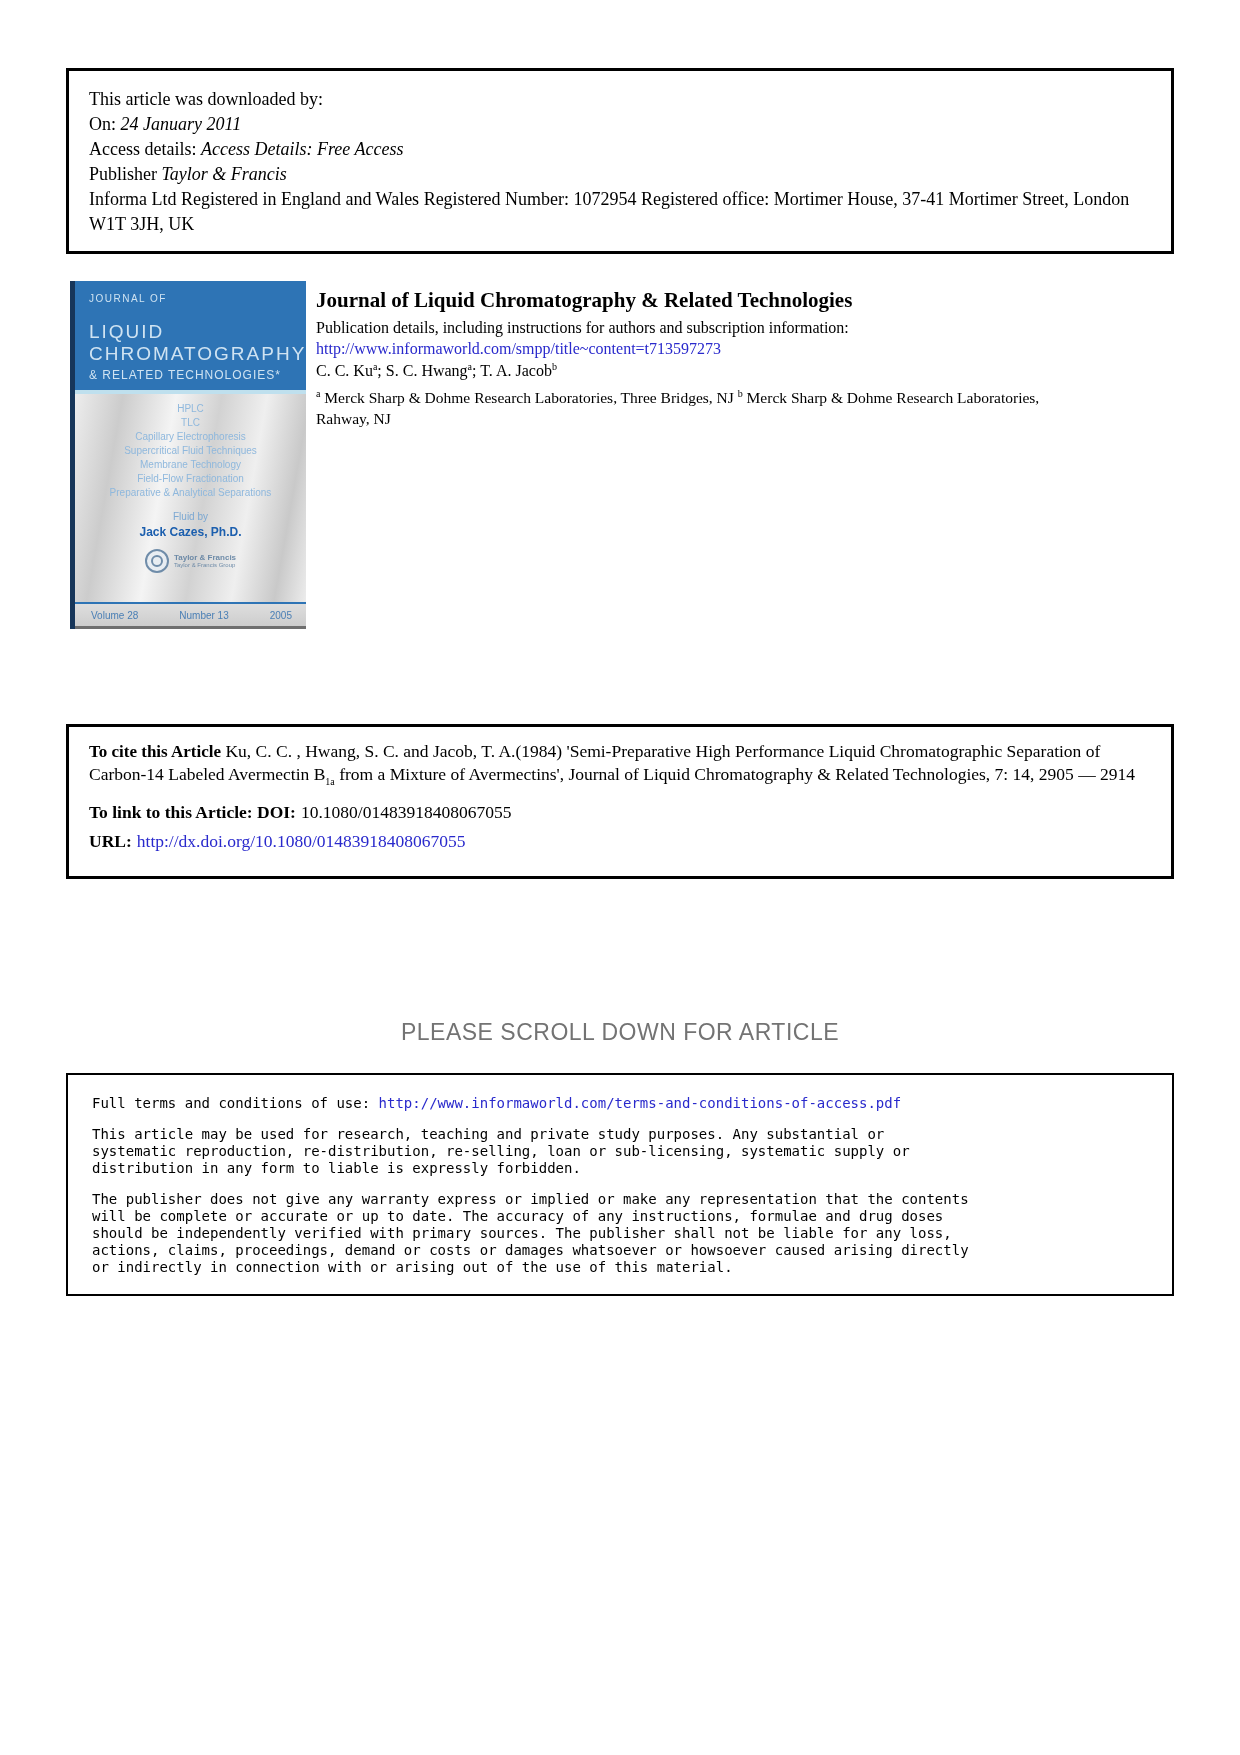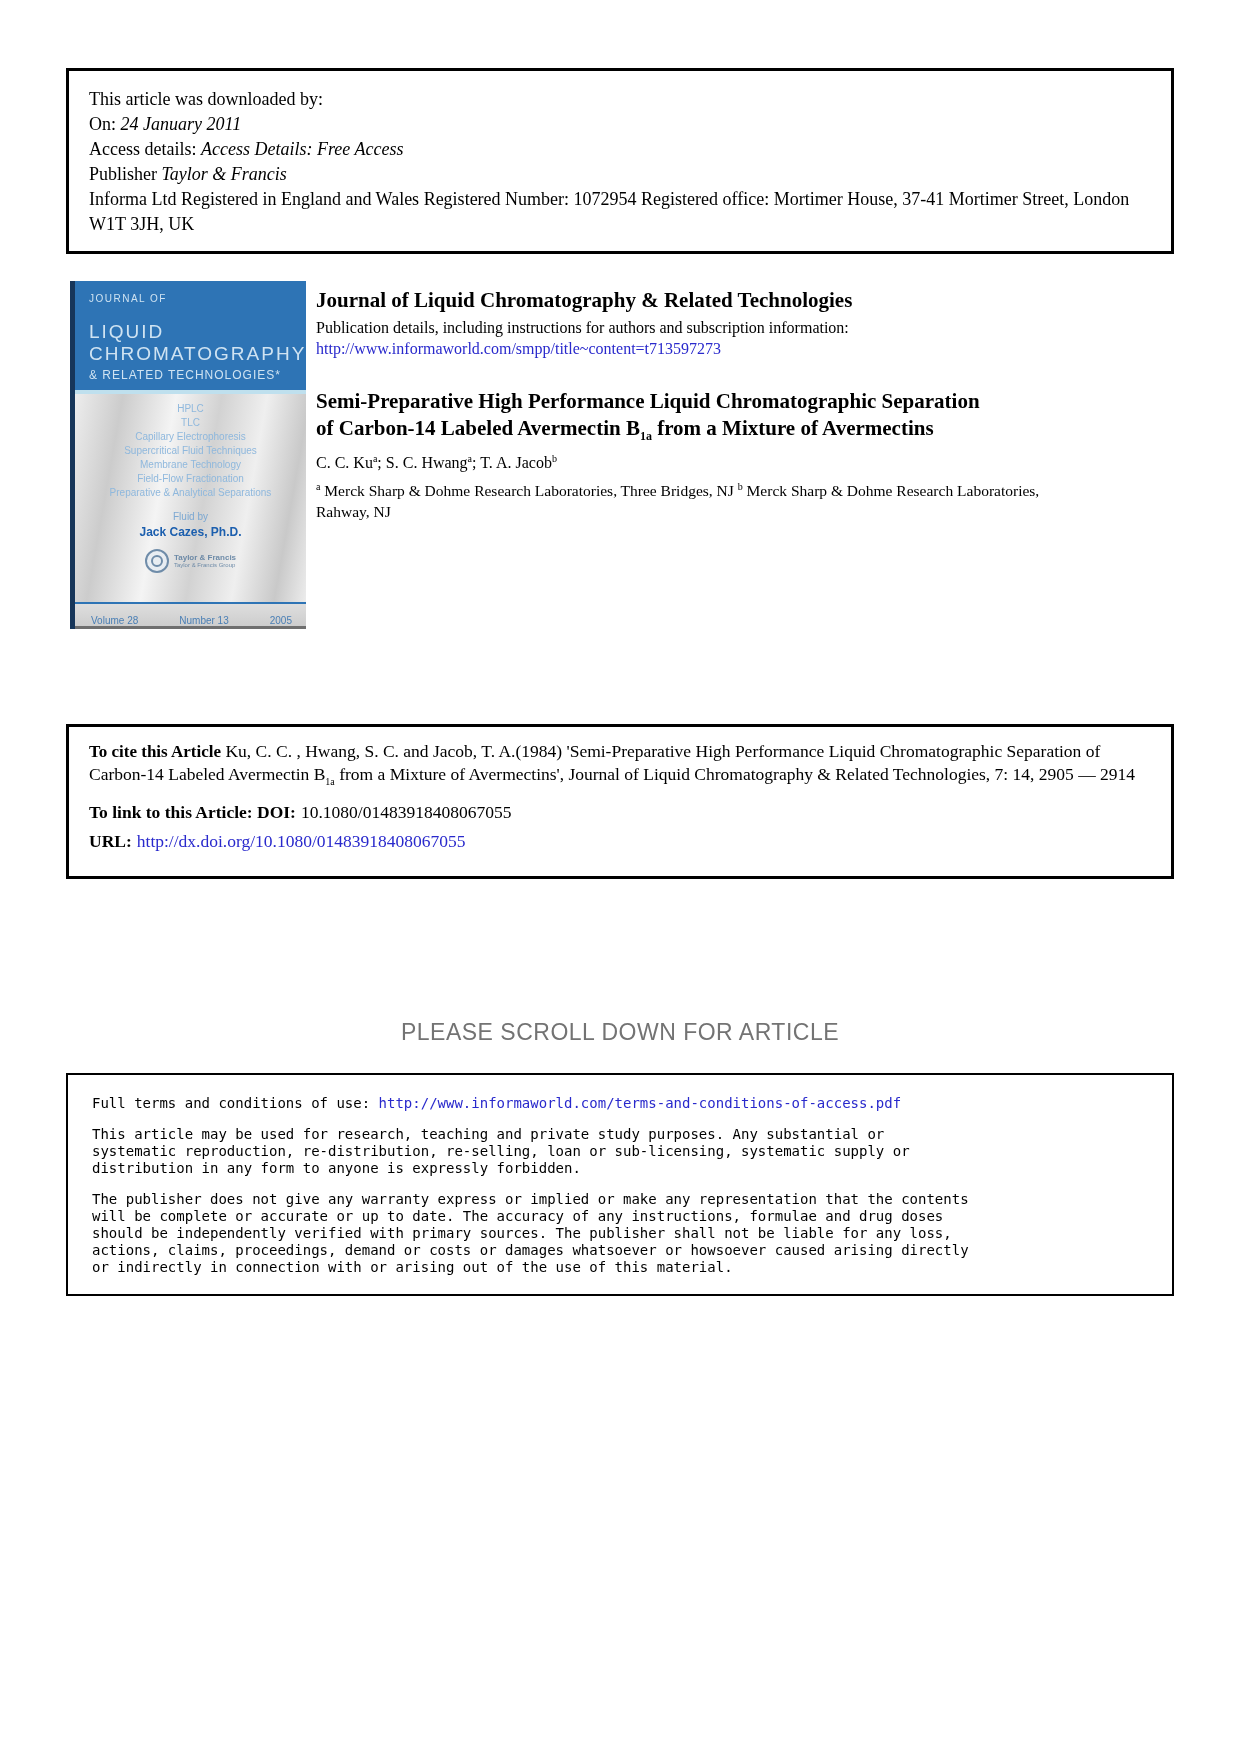--- a/index.html
+++ b/index.html
@@ -28,21 +28,21 @@
   .edited{margin-top:11px;}
   .edited .eb{font-size:10px;color:#7ca8d2;}
   .edited .editor{font-size:12px;font-weight:bold;color:#1c5fae;margin-top:3px;}
   .tf-lockup{margin-top:10px;display:flex;justify-content:center;align-items:center;gap:5px;opacity:.85;}
   .tf-circle{width:20px;height:20px;border-radius:50%;border:2px solid #5a7c9e;background:#e8eef4;position:relative;}
   .tf-circle:after{content:"";position:absolute;left:4px;top:4px;width:8px;height:8px;border-radius:50%;border:2px solid #5a7c9e;}
   .tf-text{text-align:left;color:#5a7c9e;}
   .tf-text .t1{font-size:8px;font-weight:bold;line-height:9px;}
   .tf-text .t2{font-size:6px;line-height:7px;}
   .cover-strip{height:22px;background:linear-gradient(#dedede,#cdcdcd);border-top:2px solid #2e74b5;border-bottom:3px solid #6f6f6f;
-      display:flex;align-items:flex-end;justify-content:space-between;padding:0 14px 0 16px;
+      display:flex;align-items:center;justify-content:space-between;padding:0 14px 0 16px;
       font-size:10px;color:#4a7fb5;}
 
   .journal-info{margin-left:10px;width:770px;}
   .journal-title{font-size:21px;font-weight:bold;margin:6px 0 0 0;line-height:26px;}
   .pub-details{font-size:16px;margin:4px 0 0 0;line-height:21px;}
   .link{color:#2929cc;text-decoration:none;cursor:pointer;}
   .journal-url{display:inline-block;font-size:16px;margin-top:2px;}
   .article-title{font-size:21px;font-weight:bold;line-height:27px;margin:30px 0 0 0;}
   .article-title sub{font-size:12px;}
   .authors{font-size:16px;margin:3px 0 0 0;}
@@ -121,24 +121,20 @@
         <span>Number 13</span>
         <span>2005</span>
       </div>
     </div>
 
     <div class="journal-info">
       <h1 class="journal-title">Journal of Liquid Chromatography &amp; Related Technologies</h1>
       <p class="pub-details">Publication details, including instructions for authors and subscription information:</p>
       <a class="link journal-url">http://www.informaworld.com/smpp/title~content=t713597273</a>
 
-      <h2 class="article-title">
-        <span>Semi-Preparative High Performance Liquid Chromatographic Separation</span><br>
-        <span>of Carbon-14 Labeled Avermectin B</span><sub>1a</sub><span> from a Mixture of Avermectins</span>
-      </h2>
 
       <p class="authors">
         <span>C. C. Ku</span><sup>a</sup><span>; S. C. Hwang</span><sup>a</sup><span>; T. A. Jacob</span><sup>b</sup>
       </p>
 
       <p class="affil">
         <sup>a</sup><span> Merck Sharp &amp; Dohme Research Laboratories, Three Bridges, NJ </span><sup>b</sup><span> Merck Sharp &amp; Dohme Research Laboratories, Rahway, NJ</span>
       </p>
     </div>
   </section>
@@ -154,21 +150,21 @@
       <b>URL:</b><a class="link val">http://dx.doi.org/10.1080/01483918408067055</a>
     </p>
   </section>
 
   <div class="scroll-banner">PLEASE SCROLL DOWN FOR ARTICLE</div>
 
   <section class="box terms-box">
     <p><span>Full terms and conditions of use: </span><a class="link mono-link">http://www.informaworld.com/terms-and-conditions-of-access.pdf</a></p>
     <p class="pre terms-gap">This article may be used for research, teaching and private study purposes. Any substantial or
 systematic reproduction, re-distribution, re-selling, loan or sub-licensing, systematic supply or
-distribution in any form to anyone is expressly forbidden.</p>
+distribution in any form to liable is expressly forbidden.</p>
     <p class="pre terms-gap">The publisher does not give any warranty express or implied or make any representation that the contents
 will be complete or accurate or up to date. The accuracy of any instructions, formulae and drug doses
 should be independently verified with primary sources. The publisher shall not be liable for any loss,
 actions, claims, proceedings, demand or costs or damages whatsoever or howsoever caused arising directly
 or indirectly in connection with or arising out of the use of this material.</p>
   </section>
 
 </div>
 
 </body></html>

